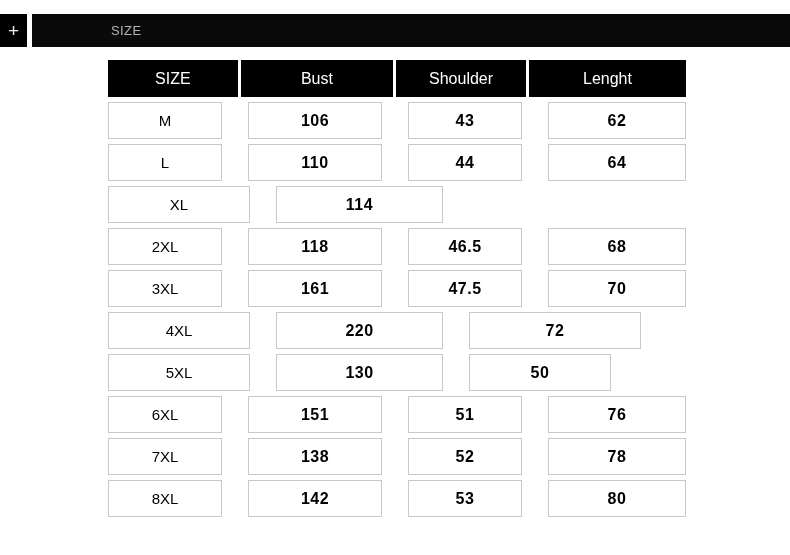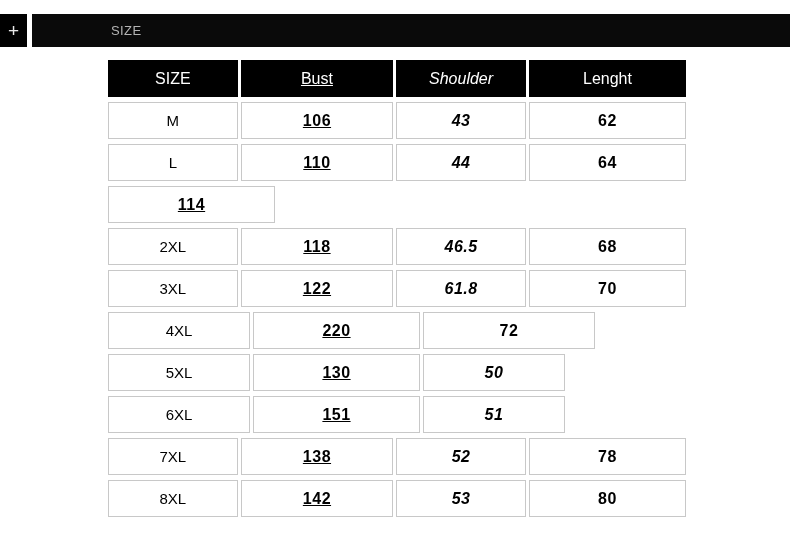--- a/index.html
+++ b/index.html
@@ -83,22 +83,22 @@
     height: 37px;
     box-sizing: border-box;
     display: flex;
     align-items: center;
     justify-content: center;
     font-size: 15px;
     white-space: nowrap;
   }
   
   .col-0 { width: 142px; margin-right: 3px; }
-  .col-1 { width: 167px; margin-right: 3px; text-decoration: underline; }
-  .col-2 { width: 142px; margin-right: 3px; font-style: italic; }
+  .col-1 { width: 167px; margin-right: 3px; }
+  .col-2 { width: 142px; margin-right: 3px; }
   .col-3 { width: 172px; }
 
   .header-row .tcell {
     background: #000000;
     color: #ffffff;
     font-weight: 400;
     font-size: 16px;
     border: none;
   }
 
@@ -108,20 +108,21 @@
     border: 1px solid #c8c8c8;
   }
   .data-row .tcell.size-cell {
     font-weight: 400;
     font-size: 15px;
   }
   .data-row .tcell.num-cell {
     font-weight: bold;
     font-size: 16px;
     letter-spacing: 0.5px;
+    margin-left: 23px;
   }
 </style>
 </head>
 <body>
 
 <div id="topbar">
   <div id="plus-box">
     <div id="plus-glyph">+</div>
   </div>
   <div id="size-bar">
@@ -145,53 +146,55 @@
   </div>
 
   <div class="trow data-row">
     <div class="tcell col-0 size-cell">L</div>
     <div class="tcell col-1 num-cell">110</div>
     <div class="tcell col-2 num-cell">44</div>
     <div class="tcell col-3 num-cell">64</div>
   </div>
 
   <div class="trow data-row">
+    <div class="tcell col-0 size-cell">XL</div>
     <div class="tcell col-1 num-cell">114</div>
   </div>
 
   <div class="trow data-row">
     <div class="tcell col-0 size-cell">2XL</div>
     <div class="tcell col-1 num-cell">118</div>
     <div class="tcell col-2 num-cell">46.5</div>
     <div class="tcell col-3 num-cell">68</div>
   </div>
 
   <div class="trow data-row">
     <div class="tcell col-0 size-cell">3XL</div>
-    <div class="tcell col-1 num-cell">122</div>
-    <div class="tcell col-2 num-cell">61.8</div>
+    <div class="tcell col-1 num-cell">161</div>
+    <div class="tcell col-2 num-cell">47.5</div>
     <div class="tcell col-3 num-cell">70</div>
   </div>
 
   <div class="trow data-row">
     <div class="tcell col-0 size-cell">4XL</div>
     <div class="tcell col-1 num-cell">220</div>
     <div class="tcell col-3 num-cell">72</div>
   </div>
 
   <div class="trow data-row">
     <div class="tcell col-0 size-cell">5XL</div>
     <div class="tcell col-1 num-cell">130</div>
     <div class="tcell col-2 num-cell">50</div>
   </div>
 
   <div class="trow data-row">
     <div class="tcell col-0 size-cell">6XL</div>
     <div class="tcell col-1 num-cell">151</div>
     <div class="tcell col-2 num-cell">51</div>
+    <div class="tcell col-3 num-cell">76</div>
   </div>
 
   <div class="trow data-row">
     <div class="tcell col-0 size-cell">7XL</div>
     <div class="tcell col-1 num-cell">138</div>
     <div class="tcell col-2 num-cell">52</div>
     <div class="tcell col-3 num-cell">78</div>
   </div>
 
   <div class="trow data-row">

